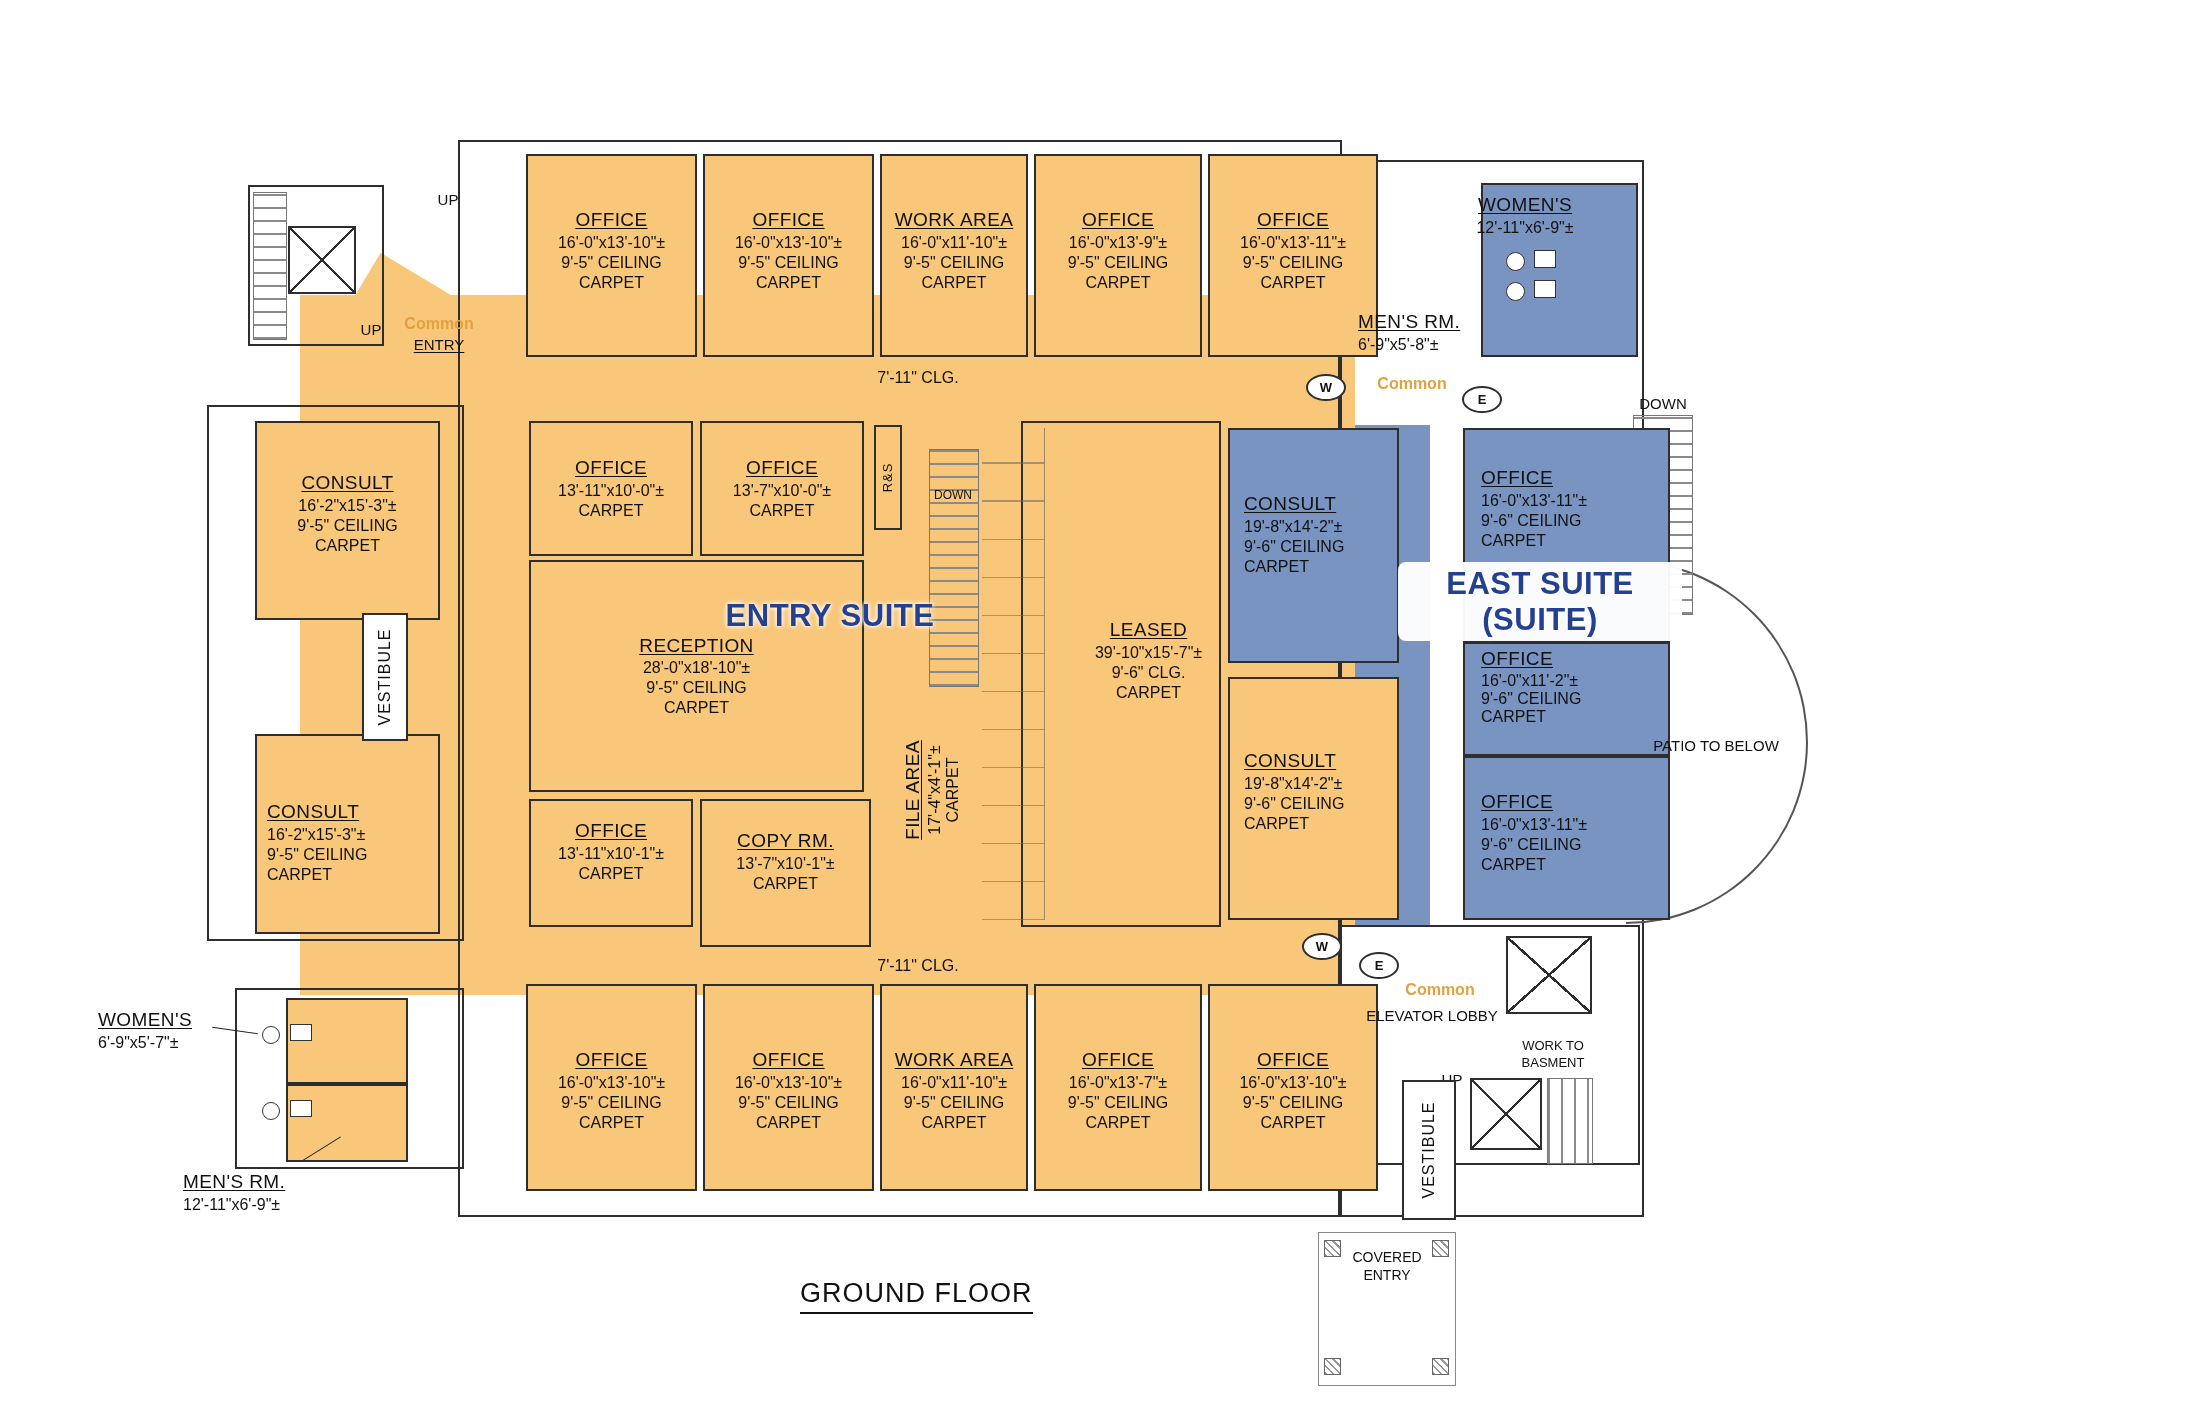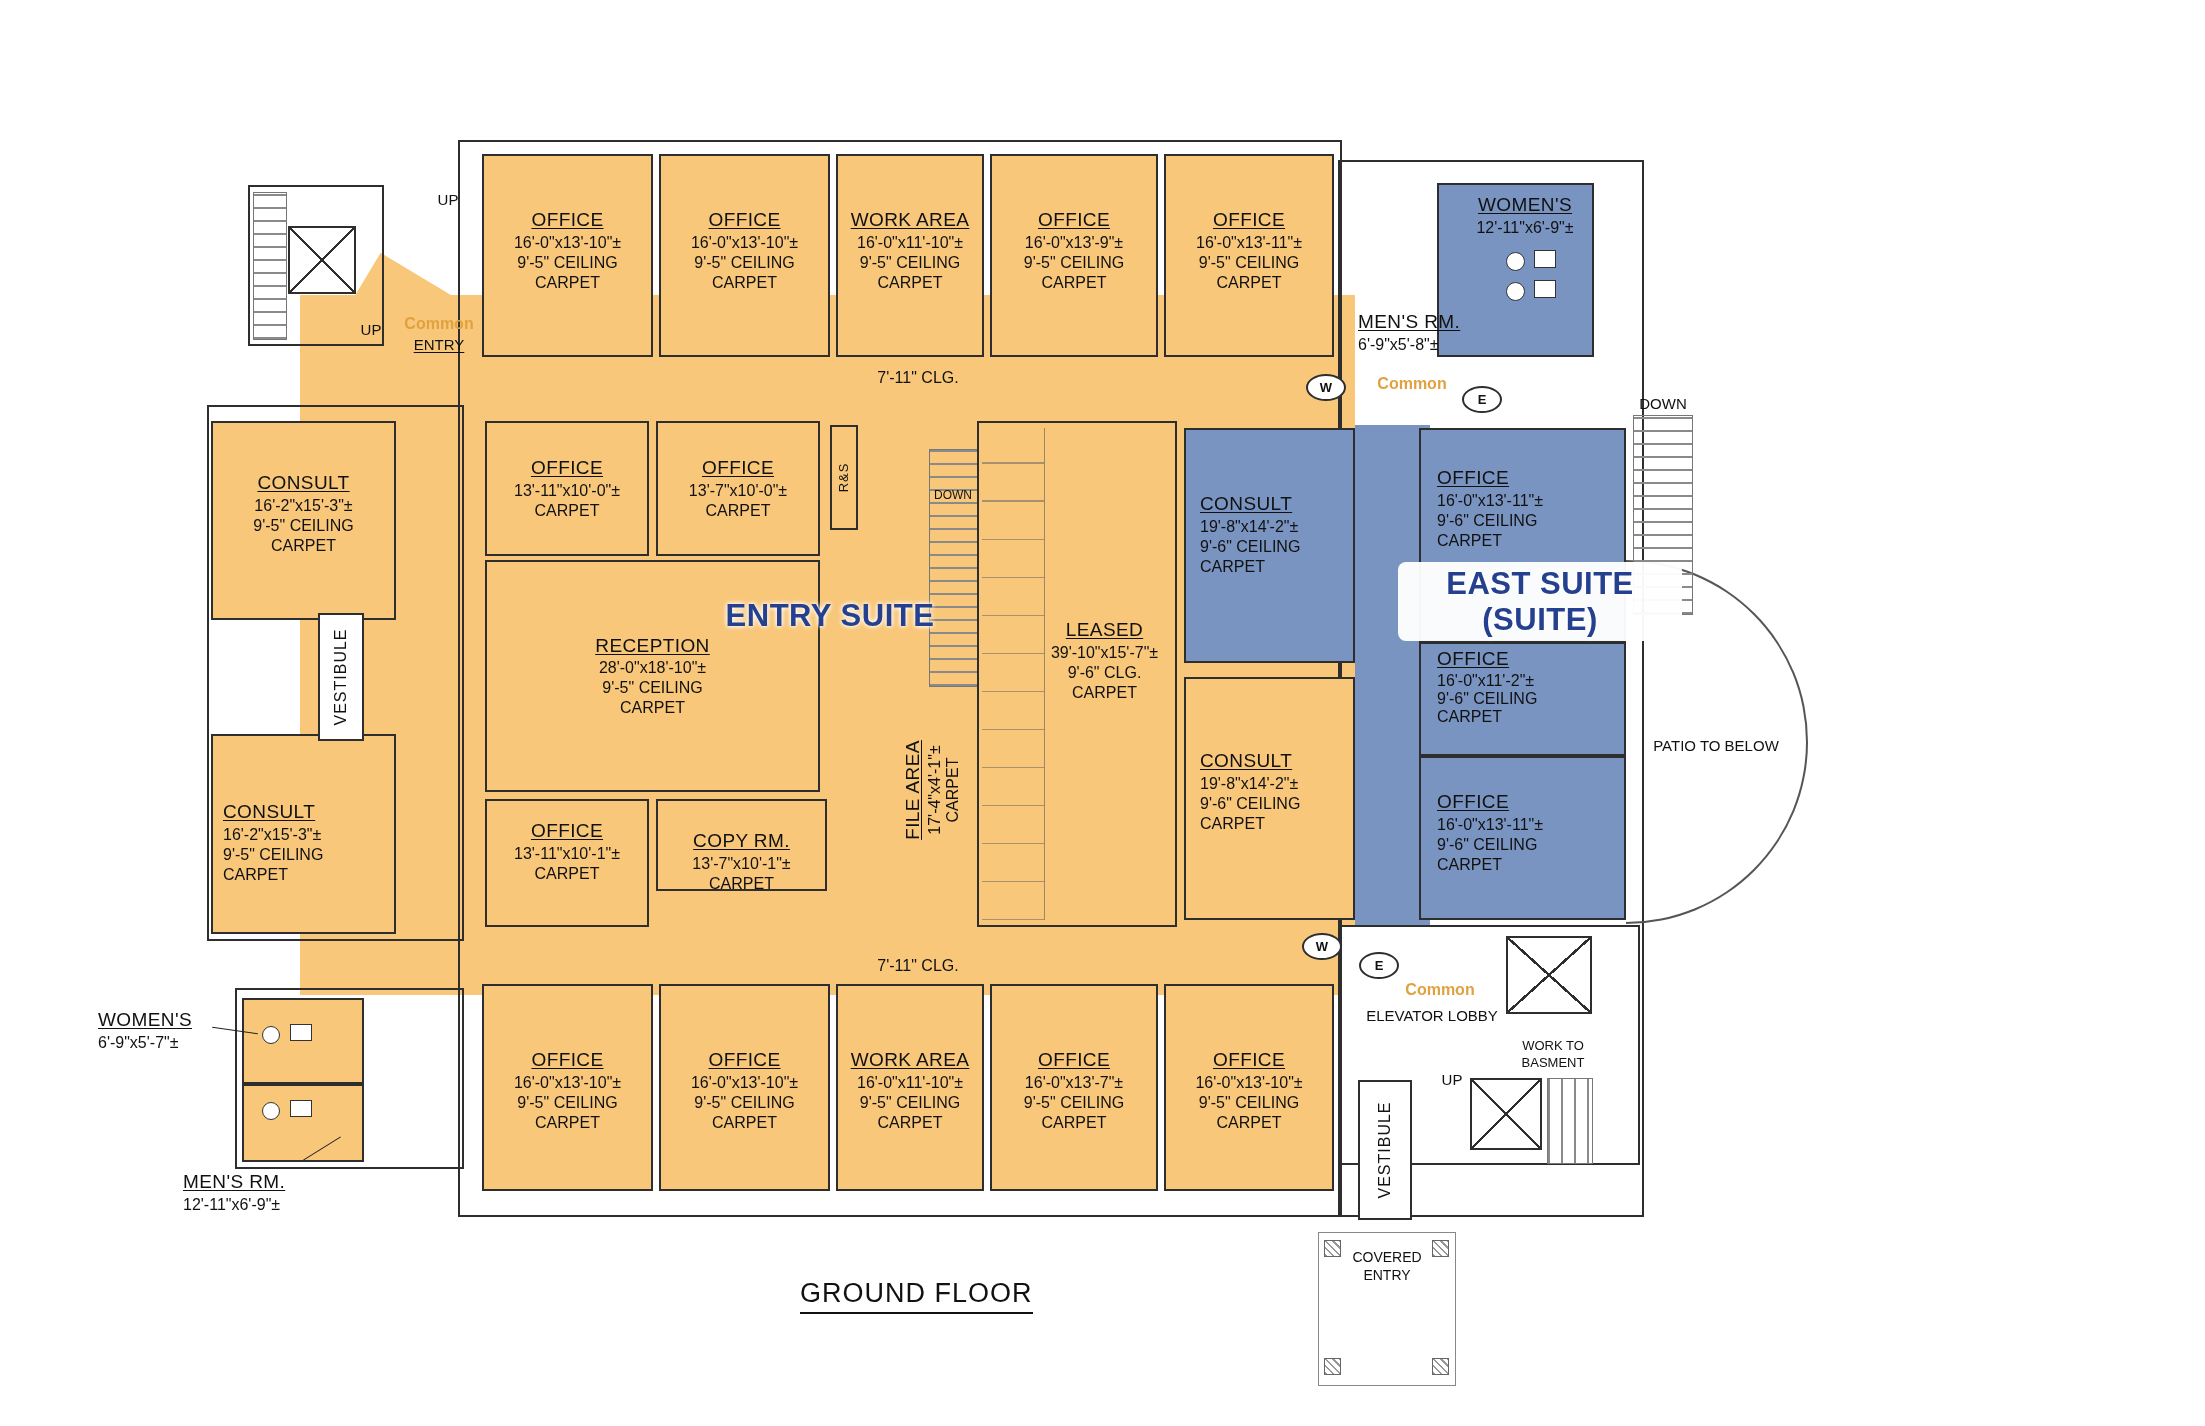--- a/index.html
+++ b/index.html
@@ -3,21 +3,21 @@
 <meta charset="utf-8">
 <style>
   html,body{margin:0;padding:0;background:#fff;}
   .canvas{position:relative;width:2205px;height:1426px;background:#ffffff;
           font-family:"Liberation Sans",sans-serif;color:#111;overflow:hidden;}
   .patch{position:absolute;}
   .orange-bg{background:#F8C77A;}
   .blue-bg{background:#7A94C2;}
   .outline{position:absolute;border:2.5px solid #2e2e2e;background:transparent;}
   .room{position:absolute;border:2.5px solid #2e2e2e;box-sizing:border-box;
-        display:flex;flex-direction:column;align-items:center;text-align:center;}
+        display:flex;flex-direction:column;align-items:center;text-align:center;margin-left:44px;}
   .room.orange{background:#F8C77A;}
   .room.blue{background:#7A94C2;}
   .room.white{background:#ffffff;}
   .rname{font-size:19px;letter-spacing:.4px;text-decoration:underline;text-underline-offset:2px;line-height:1.3;}
   .rline{font-size:16px;line-height:1.25;}
   .lbl{position:absolute;text-align:center;line-height:1.3;}
   .lbl .u{text-decoration:underline;text-underline-offset:2px;}
   .common-txt{color:#DFA23F;font-weight:bold;font-size:16px;}
   .suite-title{position:absolute;font-weight:bold;font-size:31px;letter-spacing:.5px;color:#24408F;
                text-align:center;text-shadow:0 0 5px #fff,0 0 5px #fff;}
@@ -164,21 +164,21 @@
       <div class="rname">RECEPTION</div>
       <div class="rline">28'-0"x18'-10"±</div>
       <div class="rline">9'-5" CEILING</div>
       <div class="rline">CARPET</div>
     </div>
   <div class="room orange" style="left:485px;top:799px;width:164px;height:128px;padding-top:18px">
       <div class="rname">OFFICE</div>
       <div class="rline">13'-11"x10'-1"±</div>
       <div class="rline">CARPET</div>
     </div>
-  <div class="room orange" style="left:656px;top:799px;width:171px;height:92px;padding-top:28px">
+  <div class="room orange" style="left:656px;top:799px;width:171px;height:148px;padding-top:28px">
       <div class="rname">COPY RM.</div>
       <div class="rline">13'-7"x10'-1"±</div>
       <div class="rline">CARPET</div>
     </div>
   <div class="room orange vroom" style="left:830px;top:425px;width:28px;height:105px">
     <span class="vtext" style="font-size:13px">R&amp;S</span>
   </div>
 
   <div class="room orange" style="left:977px;top:421px;width:200px;height:506px;padding-top:195px;padding-left:55px">
       <div class="rname">LEASED</div>

